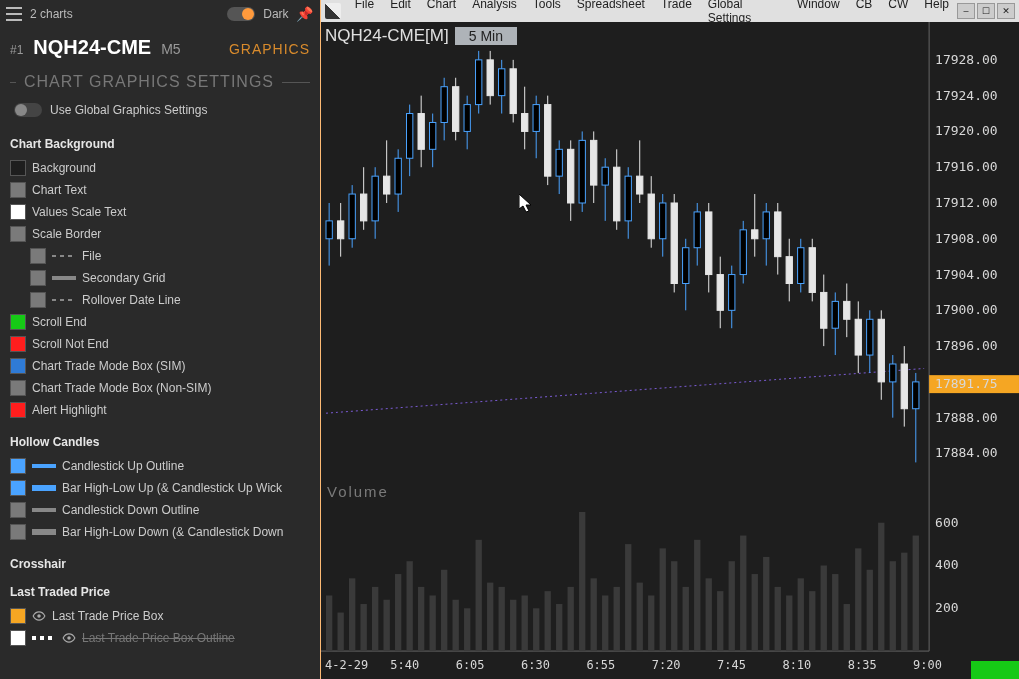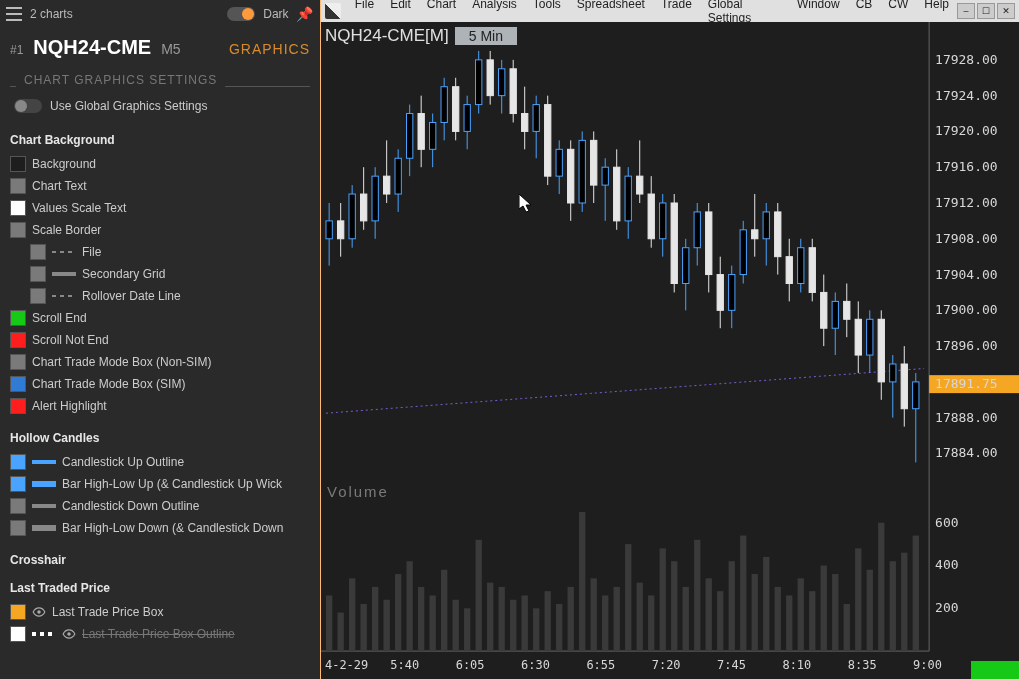--- a/index.html
+++ b/index.html
@@ -11,21 +11,21 @@
   .hamb span{height:2px;background:#bbb}
   .toggle{width:28px;height:14px;border-radius:7px;background:#555;position:relative;cursor:pointer}
   .toggle::after{content:"";position:absolute;width:12px;height:12px;border-radius:50%;background:#ff9a3c;top:1px;right:1px}
   .sb-top .spacer{flex:1}
   .pin{color:#888;font-size:14px;cursor:pointer}
   .sb-head{display:flex;align-items:baseline;padding:8px 10px;gap:10px}
   .sb-head .n{color:#999}
   .sb-head .sym{font-weight:bold;color:#fff;font-size:20px}
   .sb-head .tf{color:#999;font-size:14px}
   .sb-head .gfx{margin-left:auto;color:#d98b2c;font-size:14px;letter-spacing:1px}
-  .section-label{color:#777;letter-spacing:1px;font-size:12px;padding:6px 10px;display:flex;align-items:flex-end;gap:8px}
+  .section-label{color:#777;letter-spacing:1px;font-size:16px;padding:6px 10px;display:flex;align-items:center;gap:8px}
   .section-label::before,.section-label::after{content:"";flex:0 0 6px;border-top:1px solid #555}
   .section-label::after{flex:1}
   .global-row{display:flex;align-items:center;gap:8px;padding:6px 14px}
   .switch{width:28px;height:14px;border-radius:7px;background:#444;position:relative}
   .switch::after{content:"";position:absolute;width:12px;height:12px;border-radius:50%;background:#888;top:1px;left:1px}
   .settings{flex:1;overflow-y:auto;padding:0 10px 32px 10px;position:relative}
   .cat{font-weight:bold;color:#e6e6e6;margin:14px 0 6px 0}
   .row{display:flex;align-items:center;gap:6px;padding:2px 0;min-height:18px}
   .row.dis{color:#777;text-decoration:line-through}
   .sw{width:14px;height:14px;border:1px solid #555;flex:none}
@@ -124,26 +124,26 @@
         </div>
         <div class="row">
           <span class="sw" style="background:#16c916"></span>
           <span>Scroll End</span>
         </div>
         <div class="row">
           <span class="sw" style="background:#ff1e1e"></span>
           <span>Scroll Not End</span>
         </div>
         <div class="row">
-          <span class="sw" style="background:#7a7a7a"></span>
-          <span>Chart Trade Mode Box (Non-SIM)</span>
-        </div>
-        <div class="row">
           <span class="sw" style="background:#2f7bd6"></span>
           <span>Chart Trade Mode Box (SIM)</span>
+        </div>
+        <div class="row">
+          <span class="sw" style="background:#7a7a7a"></span>
+          <span>Chart Trade Mode Box (Non-SIM)</span>
         </div>
         <div class="row">
           <span class="sw" style="background:#ff1e1e"></span>
           <span>Alert Highlight</span>
         </div>
         <div class="cat">Hollow Candles</div>
         <div class="row">
           <span class="sw" style="background:#4aa3ff"></span>
           <span class="lp blue"></span>
           <span>Candlestick Up Outline</span>

